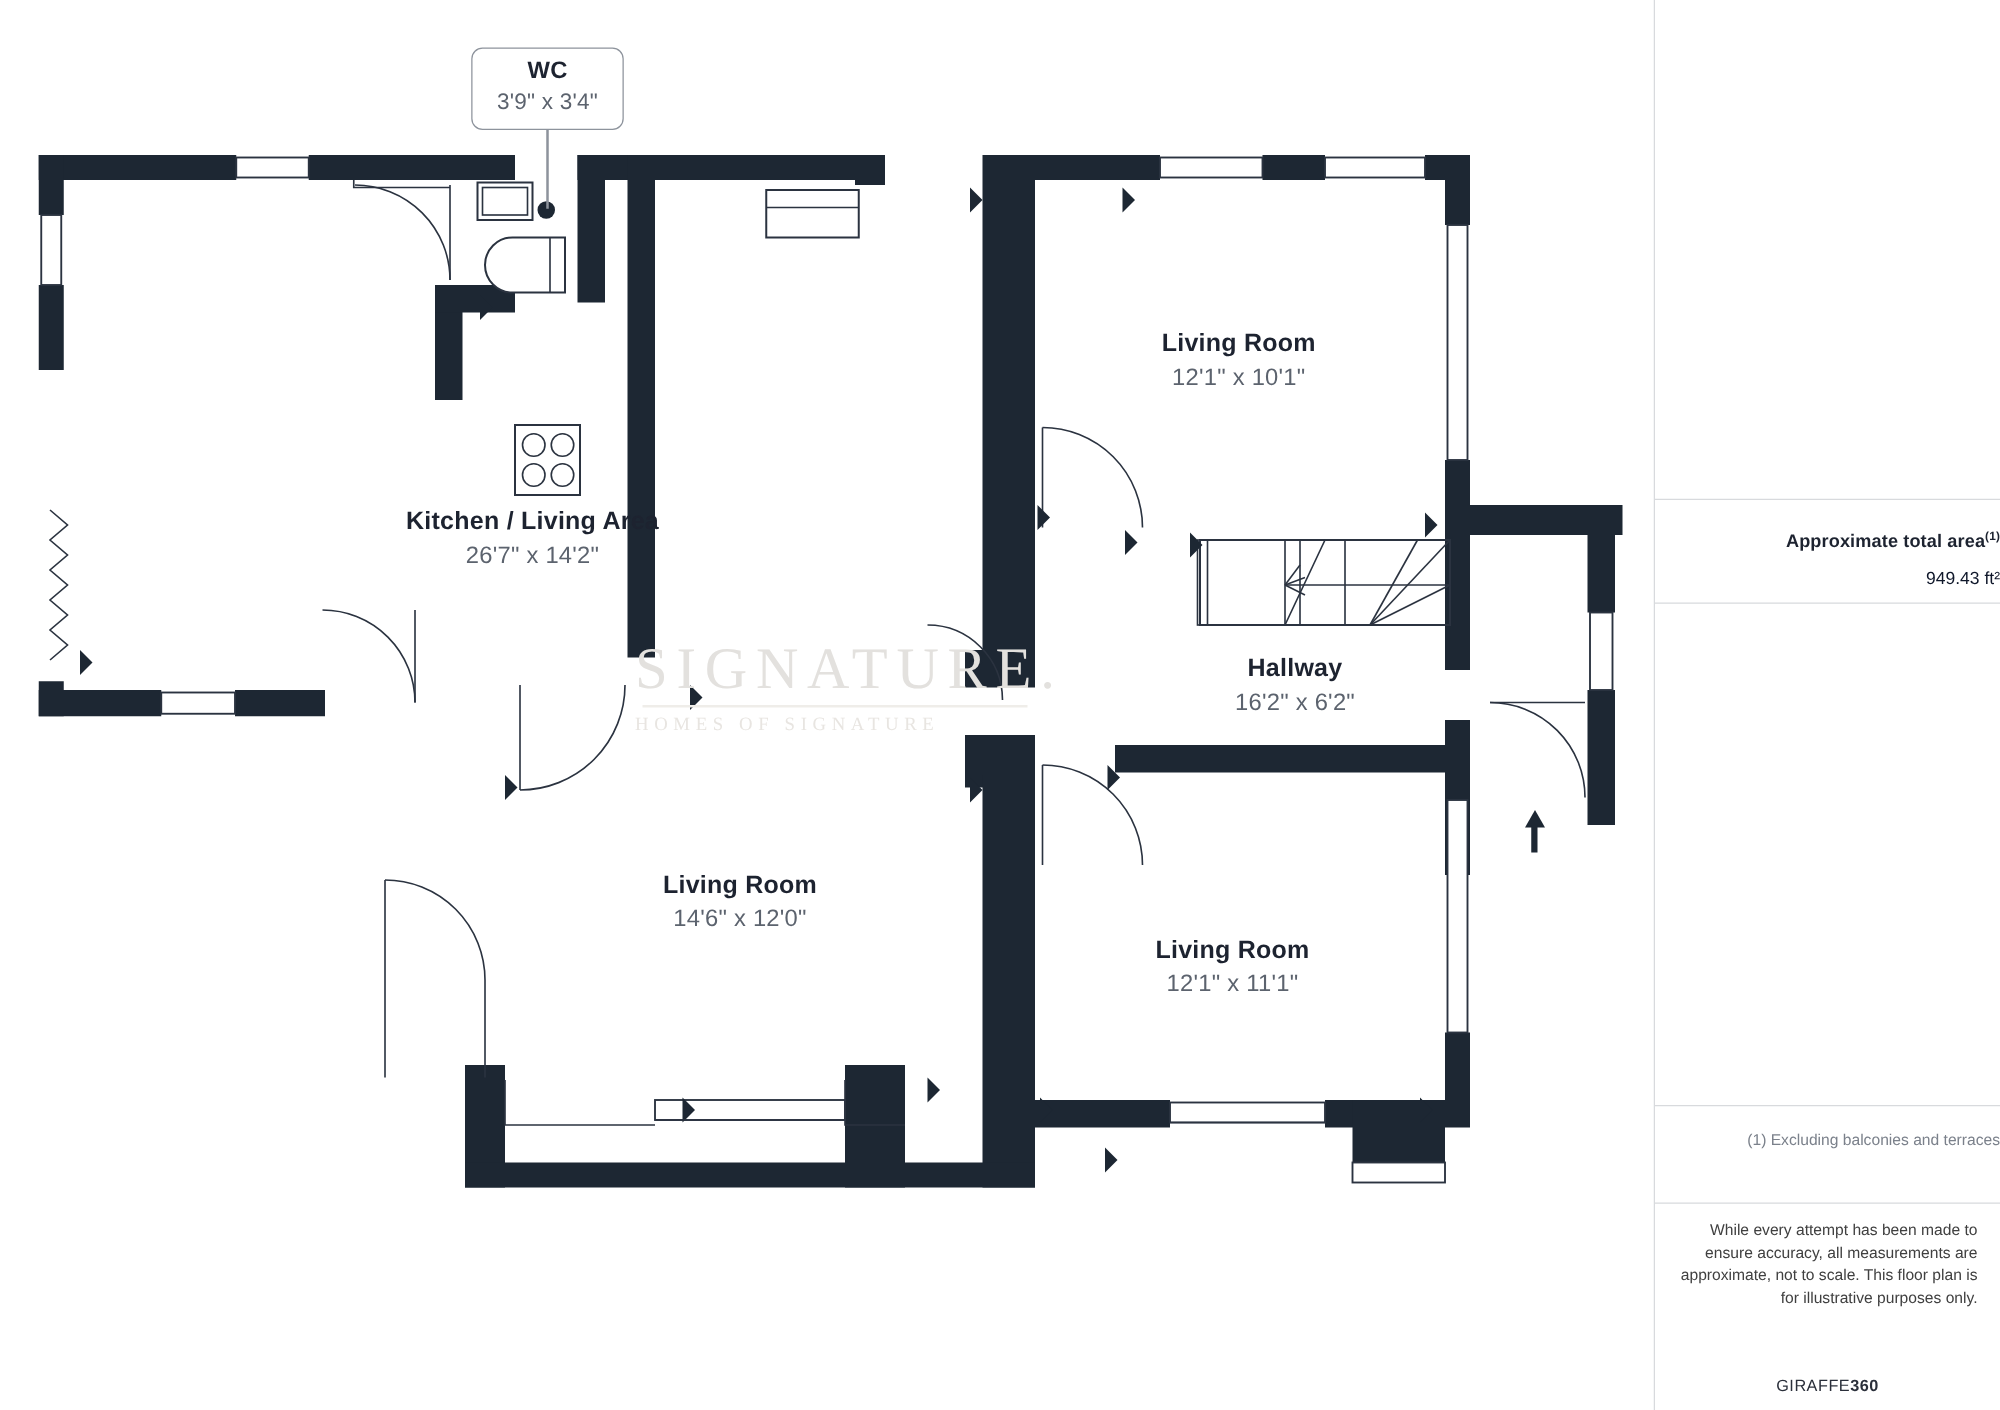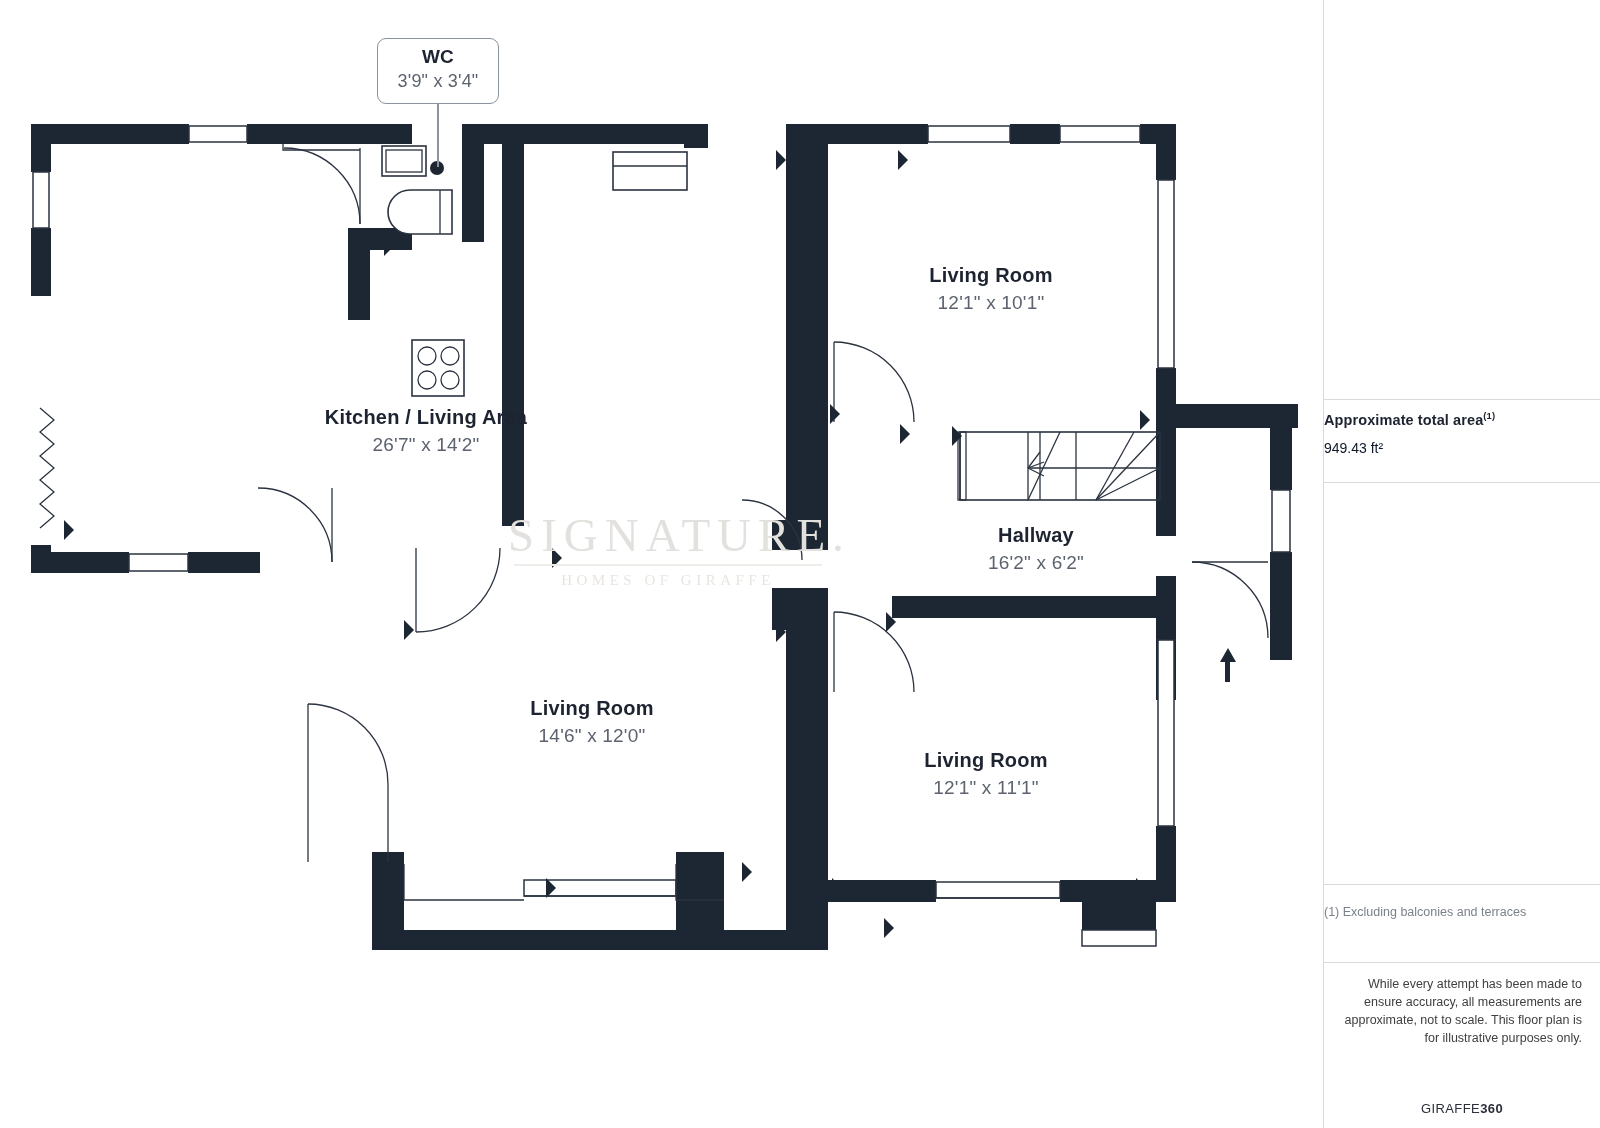--- a/index.html
+++ b/index.html
@@ -34,23 +34,23 @@
   .panel-sep {
     position: absolute;
     left: 0;
     width: 100%;
     height: 1px;
     background: #d8dadd;
   }
   #area-block {
     position: absolute;
     left: 0;
-    top: 410px;
+    top: 424px;
     width: 100%;
-    text-align: left;
+    text-align: right;
   }
   #area-title {
     font-size: 14.5px;
     font-weight: bold;
     color: #1d2330;
     letter-spacing: 0.1px;
   }
   #area-title sup {
     font-size: 9.5px;
     vertical-align: super;
@@ -58,21 +58,21 @@
   #area-value {
     margin-top: 12px;
     font-size: 14px;
     color: #0f172a;
   }
   #footnote-block {
     position: absolute;
     left: 0;
     top: 905px;
     width: 100%;
-    text-align: left;
+    text-align: right;
     font-size: 12.5px;
     color: #7b818b;
   }
   #disclaimer-block {
     position: absolute;
     left: 0;
     top: 975px;
     width: 100%;
     text-align: right;
     font-size: 12.5px;
@@ -160,21 +160,20 @@
     height: 63px;
     background: #8d939c;
   }
 
   
   #watermark {
     position: absolute;
     left: 508px;
     top: 508px;
     width: 320px;
-    text-align: center;
     pointer-events: none;
   }
   #wm-main {
     font-family: "Liberation Serif", serif;
     font-size: 47px;
     letter-spacing: 7px;
     color: #e3e1de;
   }
   #wm-rule {
     height: 2px;
@@ -417,21 +416,21 @@
   </div>
 
   <div class="room-label" style="left:986px; top:749px;">
     <div class="room-name">Living Room</div>
     <div class="room-dims">12'1" x 11'1"</div>
   </div>
 
   <div id="watermark">
     <div id="wm-main">SIGNATURE.</div>
     <div id="wm-rule"></div>
-    <div id="wm-sub">HOMES OF GIRAFFE</div>
+    <div id="wm-sub">HOMES OF SIGNATURE</div>
   </div>
 
 
   <div id="info-panel">
     <div class="panel-sep" style="top:399px;"></div>
     <div class="panel-sep" style="top:482px;"></div>
     <div class="panel-sep" style="top:884px;"></div>
     <div class="panel-sep" style="top:962px;"></div>
 
     <div id="area-block">

